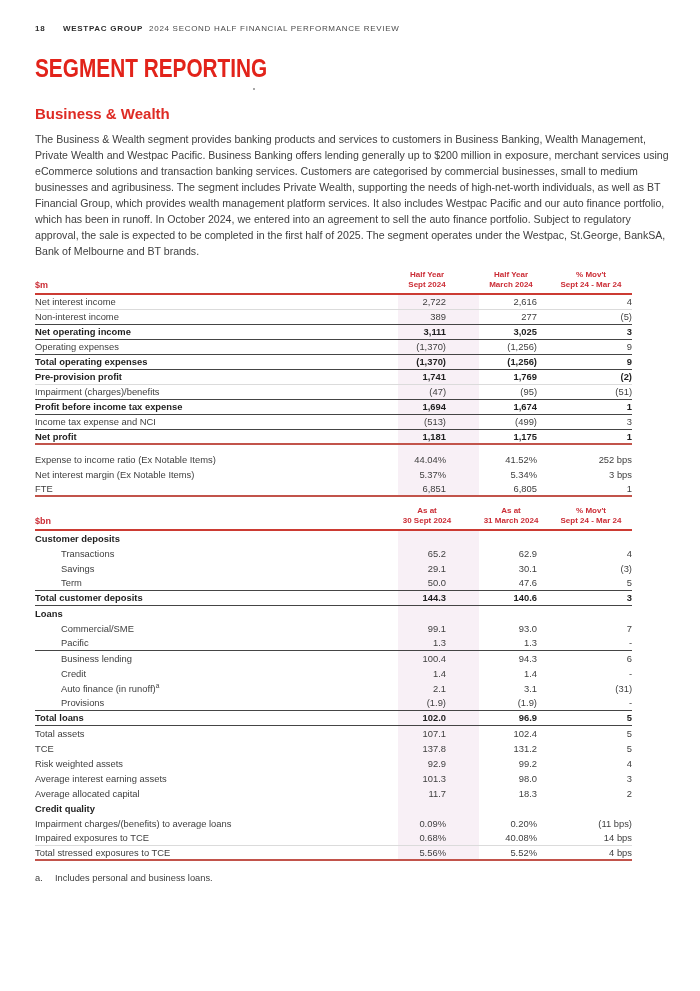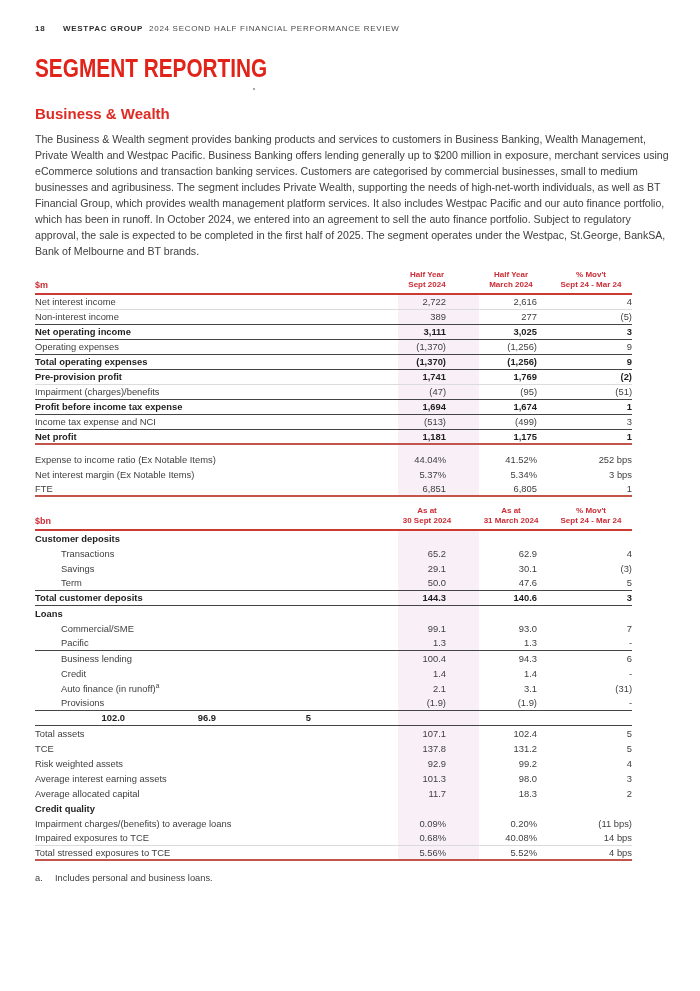--- a/index.html
+++ b/index.html
@@ -263,20 +263,21 @@
           <div class="t-cell col2">3.1</div>
           <div class="t-cell col3">(31)</div>
         </div>
         <div class="t-row b-dark">
           <div class="t-label indent">Provisions</div>
           <div class="t-cell col1">(1.9)</div>
           <div class="t-cell col2">(1.9)</div>
           <div class="t-cell col3">-</div>
         </div>
         <div class="t-row b-dark bold">
+          <div class="t-label">Total loans</div>
           <div class="t-cell col1">102.0</div>
           <div class="t-cell col2">96.9</div>
           <div class="t-cell col3">5</div>
         </div>
         <div class="t-row b-none">
           <div class="t-label">Total assets</div>
           <div class="t-cell col1">107.1</div>
           <div class="t-cell col2">102.4</div>
           <div class="t-cell col3">5</div>
         </div>

